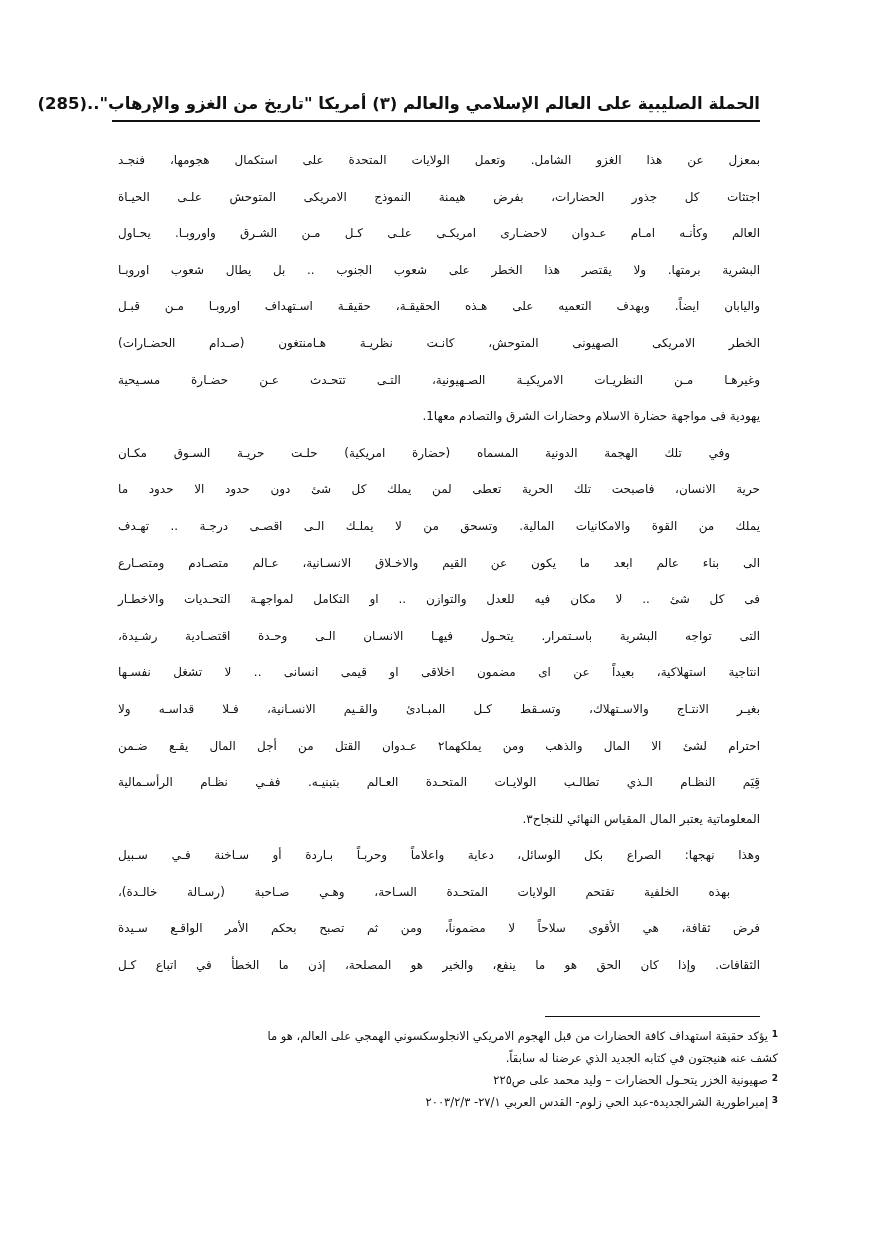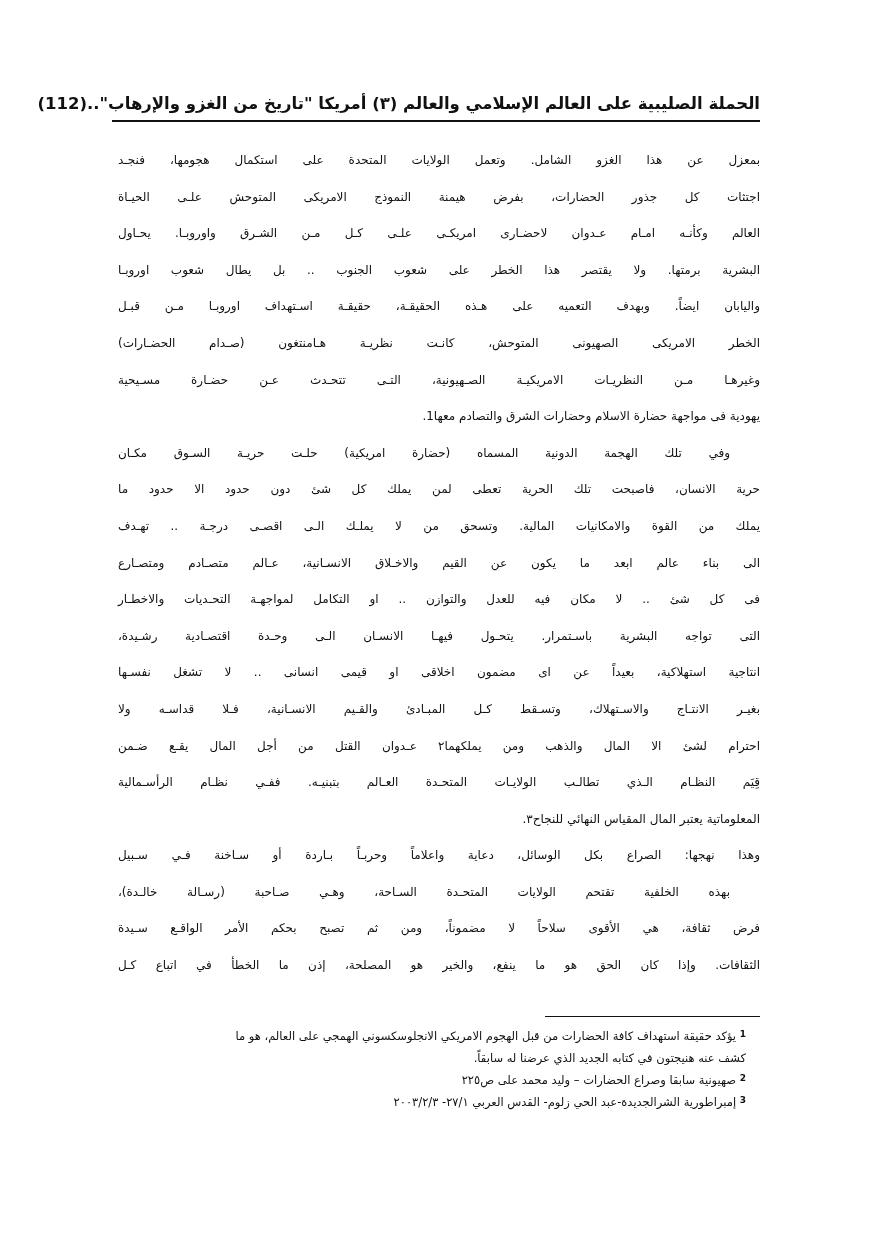--- a/index.html
+++ b/index.html
@@ -19,35 +19,35 @@
     font-family: "DejaVu Sans", sans-serif; font-size: 12px; line-height: 36.6px;
   }
   .line { display: block; white-space: nowrap; height: 36.6px; text-align: justify; text-align-last: justify; }
   .line.last { text-align-last: right; }
   .line.indent { padding-right: 30px; }
   .fn-rule {
     position: absolute; left: 545px; top: 1016px; width: 215px; height: 0;
     border-top: 1.5px solid #111;
   }
   .footnotes {
-    position: absolute; left: 84px; top: 1025px; width: 662px;
+    position: absolute; left: 116px; top: 1025px; width: 662px;
     direction: rtl; font-family: "DejaVu Sans", sans-serif; font-size: 11.5px; line-height: 22px;
   }
   .fn { display: block; white-space: nowrap; }
   .fn sup { font-size: 9px; vertical-align: top; position: relative; top: -2px; font-weight: bold; }
   .fn .cont { display: block; }
 </style>
 </head>
 <body>
 
 <div class="page">
 
   <div class="header">
     <span class="title">الحملة الصليبية على العالم الإسلامي والعالم (٣) أمريكا "تاريخ من الغزو والإرهاب"..</span>
-    <span class="pagenum">(112)</span>
+    <span class="pagenum">(285)</span>
   </div>
 
   <div class="body">
 
     <span class="line">بمعزل عن هذا الغزو الشامل. وتعمل الولايات المتحدة على استكمال هجومها، فنجـد</span>
     <span class="line">اجتثات كل جذور الحضارات، بفرض هيمنة النموذج الامريكى المتوحش علـى الحيـاة</span>
     <span class="line">العالم وكأنـه امـام عـدوان لاحضـارى امريكـى علـى كـل مـن الشـرق واوروبـا. يحـاول</span>
     <span class="line">البشرية برمتها. ولا يقتصر هذا الخطر على شعوب الجنوب .. بل يطال شعوب اوروبـا</span>
     <span class="line">واليابان ايضاً. وبهدف التعميه على هـذه الحقيقـة، حقيقـة اسـتهداف اوروبـا مـن قبـل</span>
     <span class="line">الخطر الامريكى الصهيونى المتوحش، كانـت نظريـة هـامنتغون (صـدام الحضـارات)</span>
@@ -75,21 +75,21 @@
   <div class="fn-rule"></div>
 
   <div class="footnotes">
     <div class="fn">
       <sup>1</sup>
       <span>يؤكد حقيقة استهداف كافة الحضارات من قبل الهجوم الامريكي الانجلوسكسوني الهمجي على العالم، هو ما</span>
       <span class="cont">كشف عنه هنيجتون في كتابه الجديد الذي عرضنا له سابقاً.</span>
     </div>
     <div class="fn">
       <sup>2</sup>
-      <span>صهيونية سابقا وصراع الحضارات – وليد محمد على ص٢٢٥</span>
+      <span>صهيونية الخزر يتحـول الحضارات – وليد محمد على ص٢٢٥</span>
     </div>
     <div class="fn">
       <sup>3</sup>
       <span>إمبراطورية الشرالجديدة-عبد الحي زلوم- القدس العربي ٢٧/١- ٢٠٠٣/٢/٣</span>
     </div>
   </div>
 
 </div>
 
 </body></html>

